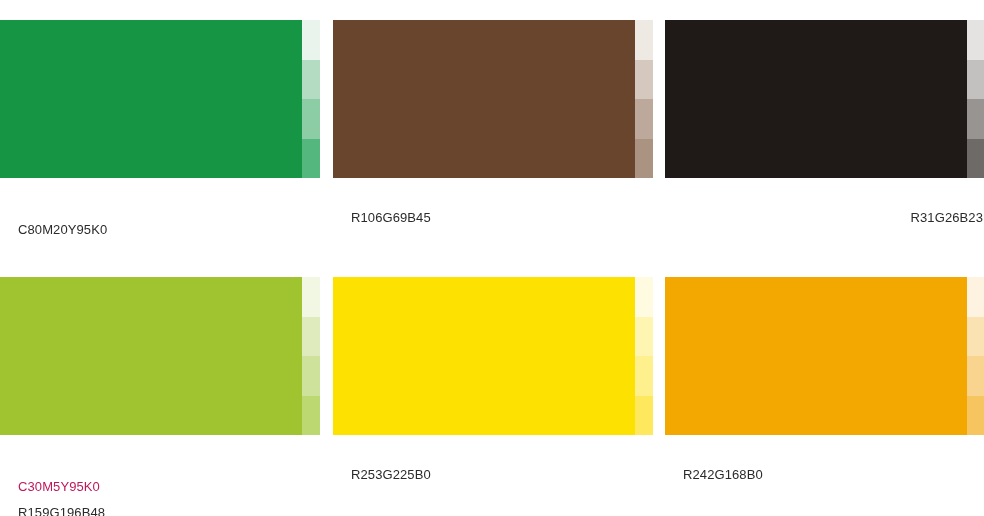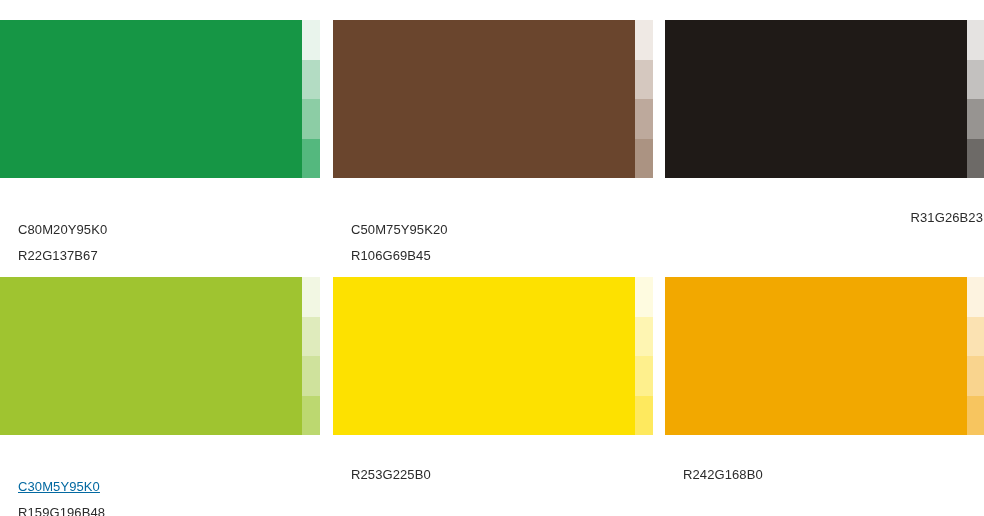--- a/index.html
+++ b/index.html
@@ -80,35 +80,33 @@
         <div class="swatch-main" title="R22G137B67" style="background: rgb(22, 150, 69);"></div>
         <div class="swatch-tints">
           <div class="swatch-tint" style="background: rgb(233, 244, 236);"></div>
           <div class="swatch-tint" style="background: rgb(179, 220, 195);"></div>
           <div class="swatch-tint" style="background: rgb(140, 205, 165);"></div>
           <div class="swatch-tint" style="background: rgb(84, 184, 126);"></div>
         </div>
       </div>
       <div class="swatch-labels">
         <div class="swatch-label label-cmyk" style="color: rgb(43, 43, 43);">C80M20Y95K0</div>
-        <div class="swatch-label label-rgb" style="color: rgb(43, 43, 43);">R22G137B67</div>
       </div>
     </div>
     <div class="swatch-cell" style="left: 333px; top: 20px;">
       <div class="swatch-visual">
         <div class="swatch-main" title="R106G69B45" style="background: rgb(106, 69, 45);"></div>
         <div class="swatch-tints">
           <div class="swatch-tint" style="background: rgb(239, 233, 228);"></div>
           <div class="swatch-tint" style="background: rgb(213, 200, 191);"></div>
           <div class="swatch-tint" style="background: rgb(189, 169, 156);"></div>
           <div class="swatch-tint" style="background: rgb(171, 147, 130);"></div>
         </div>
       </div>
       <div class="swatch-labels">
-        <div class="swatch-label label-cmyk" style="color: rgb(43, 43, 43);">C50M75Y95K20</div>
         <div class="swatch-label label-rgb" style="color: rgb(43, 43, 43);">R106G69B45</div>
       </div>
     </div>
     <div class="swatch-cell" style="left: 665px; top: 20px;">
       <div class="swatch-visual">
         <div class="swatch-main" title="R31G26B23" style="background: rgb(31, 26, 23);"></div>
         <div class="swatch-tints">
           <div class="swatch-tint" style="background: rgb(229, 227, 225);"></div>
           <div class="swatch-tint" style="background: rgb(195, 193, 191);"></div>
           <div class="swatch-tint" style="background: rgb(151, 148, 145);"></div>
@@ -123,21 +121,21 @@
       <div class="swatch-visual">
         <div class="swatch-main" title="R159G196B48" style="background: rgb(159, 196, 48);"></div>
         <div class="swatch-tints">
           <div class="swatch-tint" style="background: rgb(242, 247, 227);"></div>
           <div class="swatch-tint" style="background: rgb(223, 235, 188);"></div>
           <div class="swatch-tint" style="background: rgb(207, 226, 156);"></div>
           <div class="swatch-tint" style="background: rgb(188, 216, 112);"></div>
         </div>
       </div>
       <div class="swatch-labels">
-        <div class="swatch-label label-cmyk" style="color: #0369a1; text-decoration: underline;">C30M5Y95K0</div>
+        <div class="swatch-label label-cmyk" style="color: #be185d;">C30M5Y95K0</div>
         <div class="swatch-label label-rgb" style="color: rgb(43, 43, 43);">R159G196B48</div>
       </div>
     </div>
     <div class="swatch-cell" style="left: 333px; top: 277px;">
       <div class="swatch-visual">
         <div class="swatch-main" title="R253G225B0" style="background: rgb(253, 225, 0);"></div>
         <div class="swatch-tints">
           <div class="swatch-tint" style="background: rgb(254, 251, 224);"></div>
           <div class="swatch-tint" style="background: rgb(254, 245, 178);"></div>
           <div class="swatch-tint" style="background: rgb(254, 240, 141);"></div>

